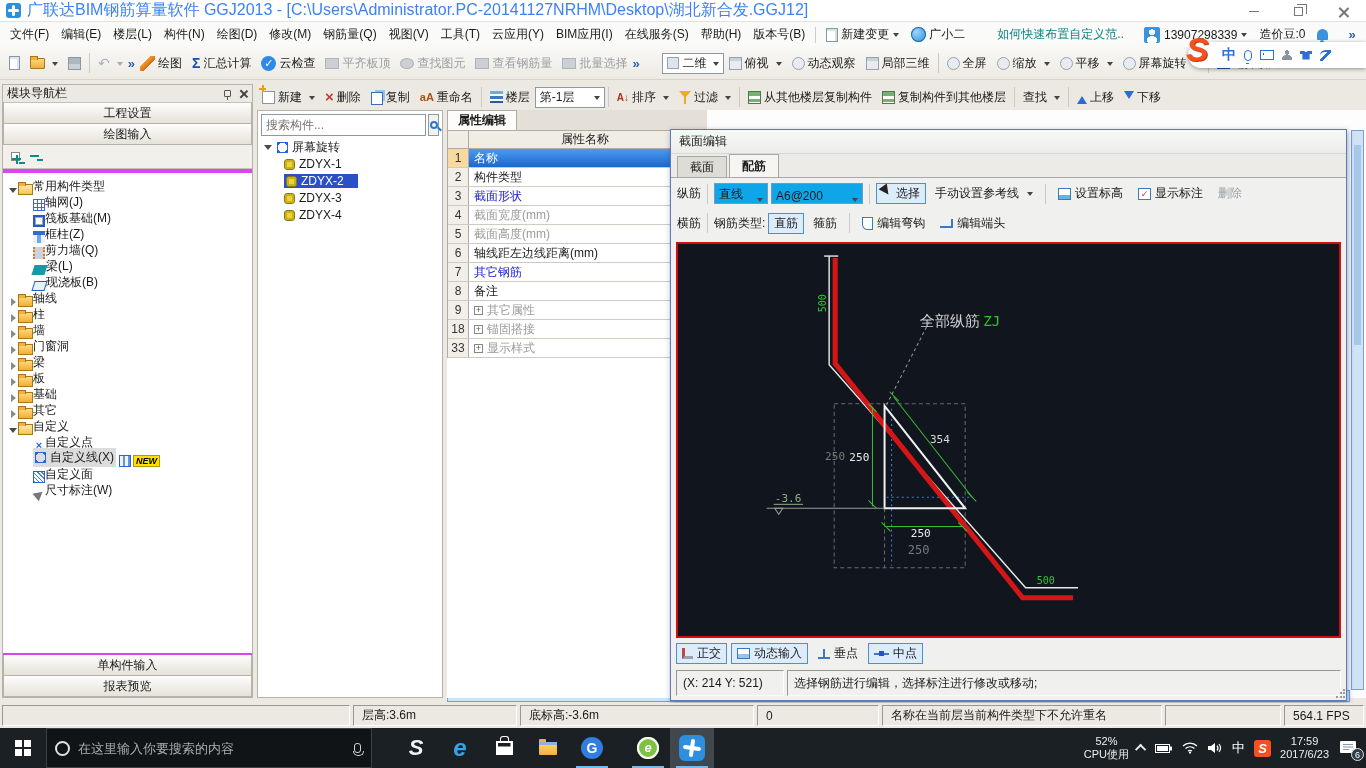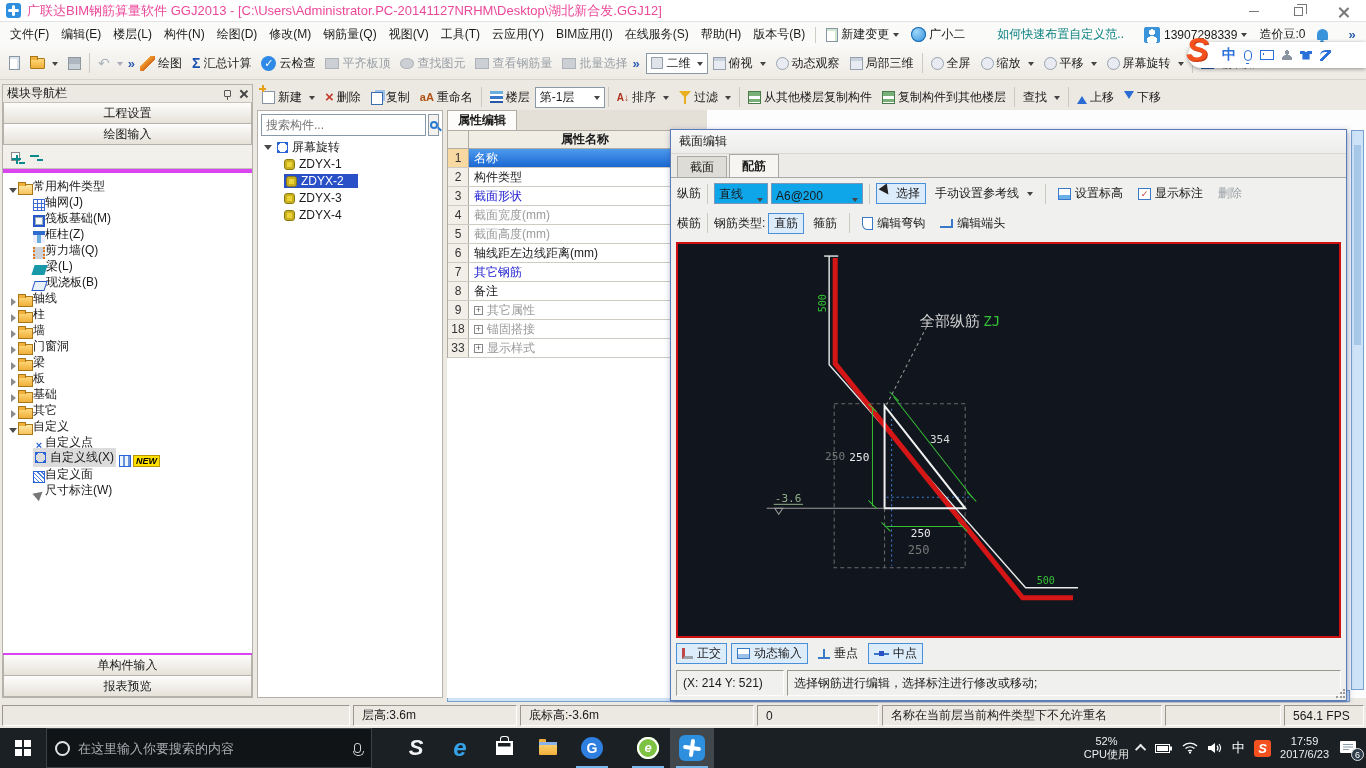--- a/index.html
+++ b/index.html
@@ -5,21 +5,21 @@
 *{margin:0;padding:0;box-sizing:border-box}
 html,body{width:1366px;height:768px;overflow:hidden}
 body{font-family:"Liberation Sans","DejaVu Sans",sans-serif;font-size:12px;color:#1a1a1a;background:#ece9e2;position:relative}
 .nowrap{white-space:nowrap}
 
 #titlebar{position:absolute;left:0;top:0;right:0;height:22px;background:#fff;display:flex;align-items:center;gap:6px;padding:0 6px;border-bottom:1px solid #e3e3e3;z-index:40}
 .appico{width:15px;height:15px;border-radius:3px;background:#2f8fdf;position:relative;flex:none}
 .appico::before,.appico::after{content:"";position:absolute;background:#fff;border-radius:2px}
 .appico::before{left:6px;top:2px;width:3px;height:11px}
 .appico::after{left:2px;top:6px;width:11px;height:3px}
-#titlebar .ttl{font-size:13px;color:#ec4899}
+#titlebar .ttl{font-size:16px;color:#3b82f6}
 .winbtns{position:absolute;right:0;top:0;height:22px;display:flex}
 .winbtn{width:45px;height:22px;display:flex;align-items:center;justify-content:center;color:#777}
 .wb-min{width:10px;height:1px;background:#777}
 .wb-rst{width:9px;height:9px;border:1px solid #777;position:relative}
 .wb-rst::before{content:"";position:absolute;left:2px;top:-4px;width:9px;height:9px;border:1px solid #777;border-left:none;border-bottom:none}
 .wb-cls{position:relative;width:11px;height:11px}
 .wb-cls::before,.wb-cls::after{content:"";position:absolute;left:5px;top:0;width:1.5px;height:13px;background:#777}
 .wb-cls::before{transform:rotate(45deg)}.wb-cls::after{transform:rotate(-45deg)}
 
 #menubar{position:absolute;left:0;top:22px;right:0;height:25px;background:#fafaf8;display:flex;align-items:center;padding-left:4px;z-index:30}
@@ -119,21 +119,21 @@
 .lrow{height:16px;display:flex;align-items:center;gap:4px;padding-left:6px;white-space:nowrap;margin-top:1px}
 .lrow.child{padding-left:26px}
 .selwrap{display:flex;align-items:center;gap:4px;background:#2a50c8;color:#fff;padding:0 14px 0 2px}
 
 #proppanel{position:absolute;left:447px;top:110px;width:260px;height:588px;background:#fff;z-index:6}
 .ptabbar{height:21px;background:#e4e0d7;display:flex;align-items:flex-end;border-bottom:1px solid #b0aca2}
 .ptab{height:20px;padding:0 10px;background:#fdfcfa;border:1px solid #b0aca2;border-bottom:none;display:flex;align-items:center;font-weight:bold}
 .ptable{border-left:1px solid #b0aca2;border-right:1px solid #b0aca2}
 .phead{display:flex;height:18px;border-bottom:1px solid #b0aca2;background:#f0ede4}
 .phead .pnum{background:#f0ede4}
-.phead .pname{justify-content:center;font-weight:bold}
+.phead .pname{justify-content:center;font-weight:normal}
 .phead .pval{background:#f5b54a}
 .prow{display:flex;height:19px;border-bottom:1px solid #cfcbc2}
 .pnum{width:21px;flex:none;border-right:1px solid #b0aca2;display:flex;align-items:center;justify-content:center;background:#f2efe8;color:#333}
 .pname{flex:1;display:flex;align-items:center;padding-left:5px;gap:4px;overflow:hidden;white-space:nowrap}
 .pval{width:10px;flex:none;border-left:1px solid #cfcbc2}
 .prow.sel .pname{background:linear-gradient(#4d9bee,#1a67d2);color:#fff}
 .prow.sel .pnum{background:#f8d9a2}
 .prow.sel .pval{background:#2a70d8}
 .pblue .pname{color:#1919cf}
 .pgray .pname{color:#9a9a9a}
@@ -314,21 +314,21 @@
     </span>
   <span class="tb dis">
       <span class="ic ic-gray"></span>
       <span>查看钢筋量</span>
     </span>
   <span class="tb dis">
       <span class="ic ic-gray"></span>
       <span>批量选择</span>
     </span>
   <span class="chev"></span>
-  <span class="combo" style="width:62px;margin-left:6px">
+  <span class="combo" style="width:62px;margin-left:22px">
       <span class="ic ic-2d"></span>
       <span style="margin-left:4px">二维</span>
       <span class="caret" style="margin-left:auto"></span>
     </span>
   <span class="tb">
       <span class="ic ic-3dbox"></span>
       <span>俯视</span>
       <span class="caret"></span>
     </span>
   <span class="tb">

